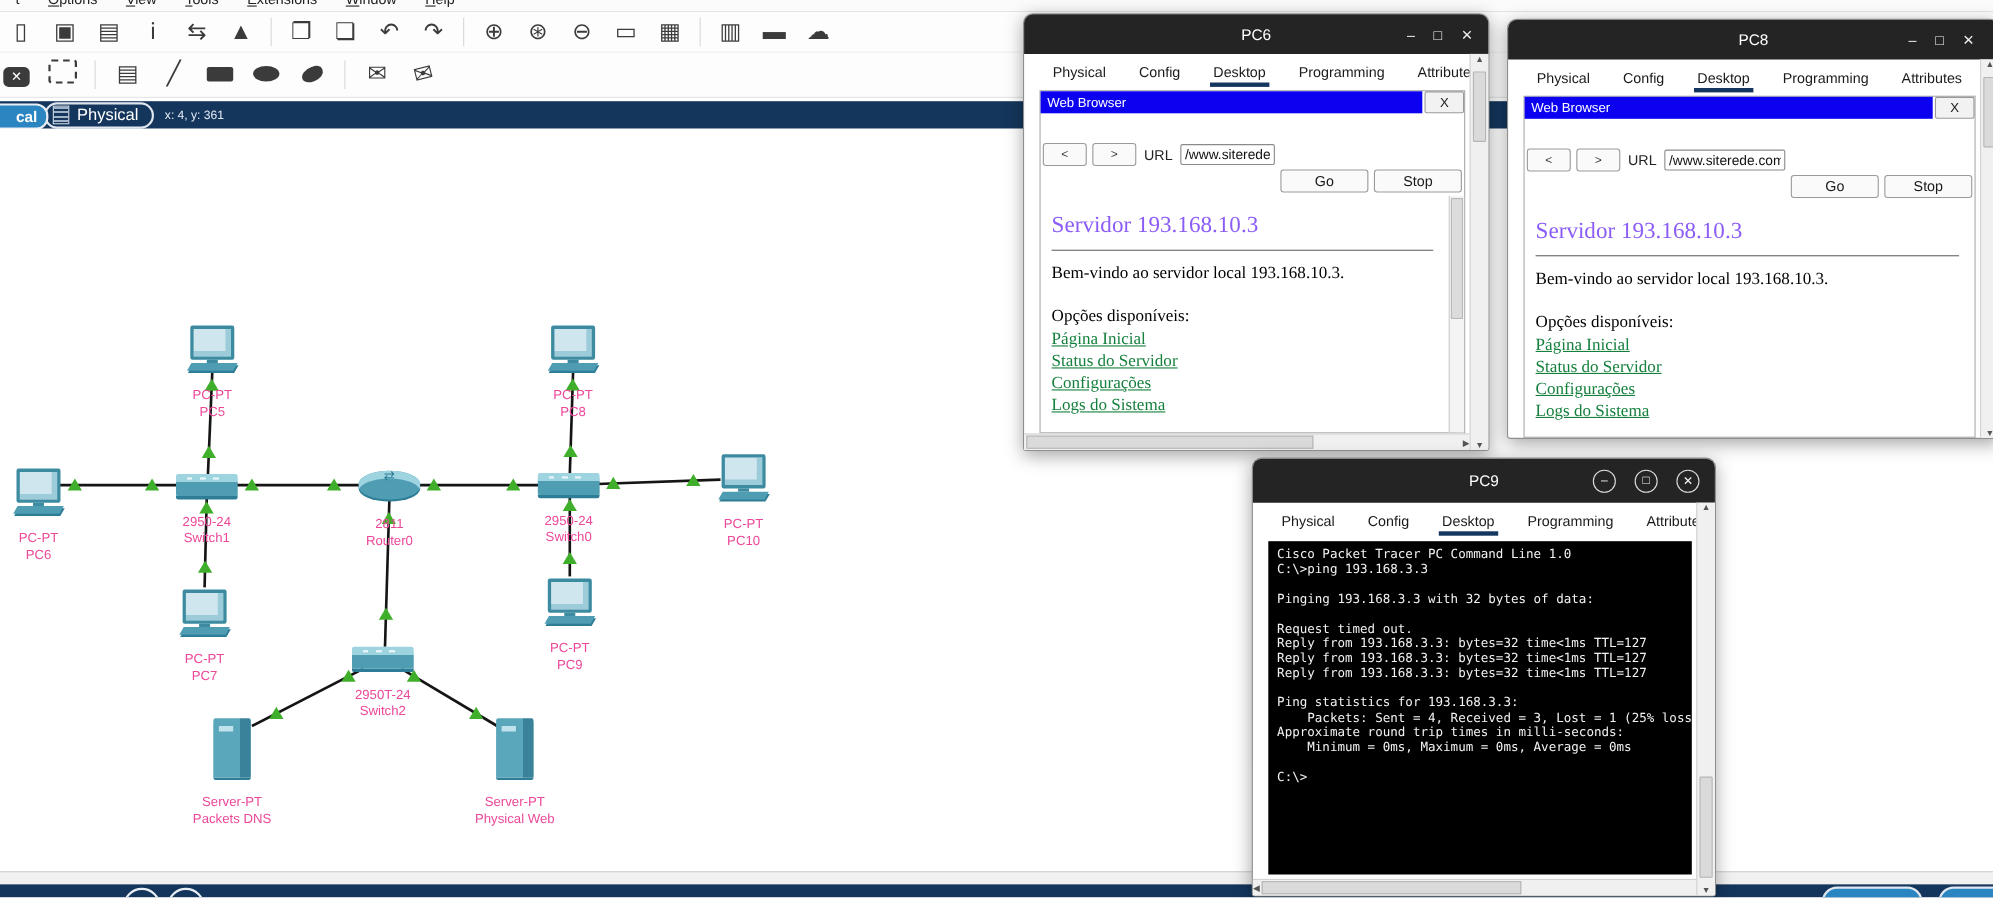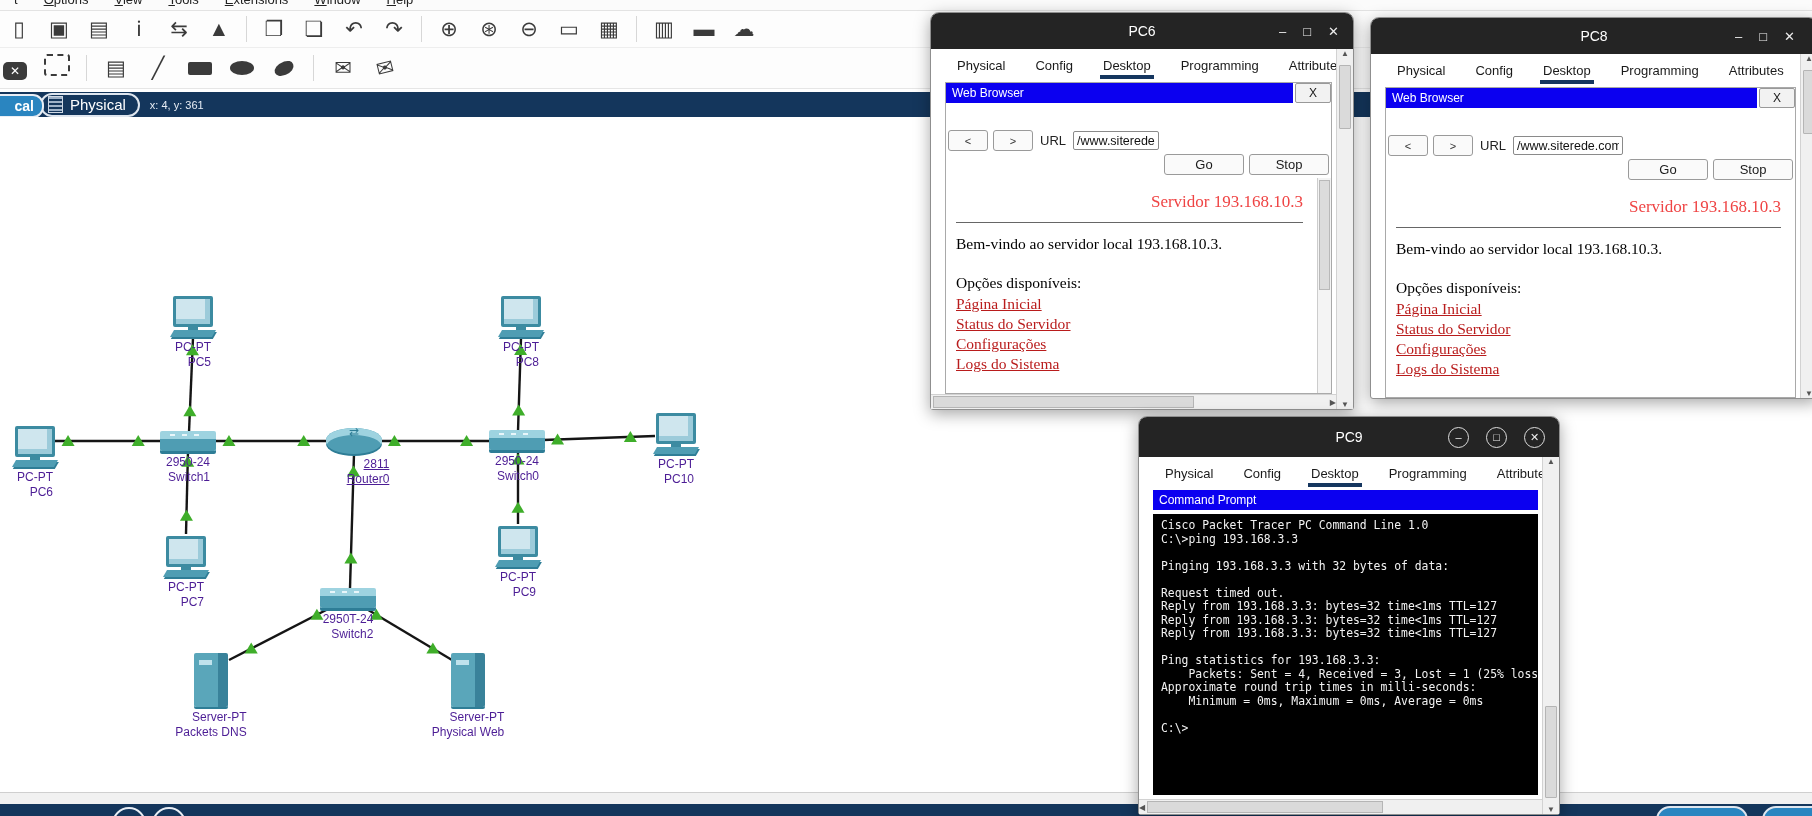--- a/index.html
+++ b/index.html
@@ -29,21 +29,21 @@
           padding-right:8px;}
   .pill{margin-left:40px;height:20px;border:2px solid #dfe6ef;border-radius:12px;display:flex;align-items:center;
         gap:7px;padding:0 12px 0 6px;font-size:15px;color:#fff;}
   .list-glyph{display:inline-block;width:13px;height:15px;border:1px solid #cfd8e4;background:
       repeating-linear-gradient(#9fb2c8 0 2px,transparent 2px 4px);}
   #coords{margin-left:10px;font-size:11px;color:#e6ecf4;}
   
   #canvas{position:absolute;left:0;top:117px;width:100%;height:675px;background:#fff;}
   #toposvg{position:absolute;left:0;top:0;z-index:1;pointer-events:none;}
   .device{position:absolute;z-index:2;}
-  .dev-label{position:absolute;transform:translateX(-50%);text-align:right;font-size:12px;line-height:15px;color:#4c1d95;white-space:nowrap;z-index:2;}
+  .dev-label{position:absolute;transform:translateX(-50%);text-align:center;font-size:12px;line-height:15px;color:#ec4899;white-space:nowrap;z-index:2;margin-top:12px;}
   .icon-pc{width:46px;height:40px;}
   .pc-screen{width:34px;height:25px;background:#cfe6ee;border:3px solid #3c8ba1;border-radius:2px;margin:0 auto;
              box-shadow:inset -5px -5px 0 #9ccbda;}
   .pc-base{width:10px;height:3px;background:#3c8ba1;margin:0 auto;}
   .pc-kb{width:42px;height:7px;background:#4f9db3;margin:0 auto;transform:skewX(-30deg);box-shadow:2px 2px 0 #2e7d96;}
   .icon-switch{width:56px;height:20px;background:linear-gradient(180deg,#9ed3e0 0 38%,#4f9db3 38%);
                border-radius:2px;box-shadow:0 3px 0 #2e7d96;position:relative;}
   .icon-switch::after{content:"";position:absolute;top:3px;left:10px;width:30px;height:2px;
                background:repeating-linear-gradient(90deg,#e9f6fa 0 5px,transparent 5px 12px);}
   .icon-router{width:56px;height:26px;background:#4f9db3;border-radius:50%/46%;
@@ -79,25 +79,25 @@
   .url-row{display:flex;align-items:center;gap:5px;padding:3px 2px;flex:0 0 auto;}
   .nav-btn{width:38px;height:19px;background:#fafafa;border:1px solid #9a9a9a;border-radius:3px;
            font-size:11px;color:#333;display:flex;align-items:center;justify-content:center;}
   .url-label{font-size:13px;color:#222;padding:0 2px;}
   .url-input{flex:1;height:17px;border:1px solid #8a8a8a;border-radius:2px;font-size:12.5px;
              font-family:"Liberation Sans",sans-serif;padding:0 3px;min-width:40px;color:#111;}
   .go-btn,.stop-btn{width:78px;height:19px;background:#fafafa;border:1px solid #9a9a9a;border-radius:3px;
            font-size:13px;display:flex;align-items:center;justify-content:center;margin-top:48px;}
   .page-wrap{flex:1;display:flex;min-height:0;}
   .page{flex:1;font-family:"Liberation Serif",serif;font-size:15.5px;color:#000;padding:6px 14px 0 10px;overflow:hidden;}
-  .page h1{font-size:17px;color:#ef4444;font-weight:normal;text-align:right;margin:8px 0 10px;}
+  .page h1{font-size:21px;color:#8b5cf6;font-weight:normal;text-align:left;margin:8px 0 10px;}
   .page hr{border:none;border-top:1px solid #666;margin:0 0 12px;}
   .page p{margin:0 0 21px;}
   .opts{margin:0 0 2px;}
-  .page a{display:block;color:#b91c1c;text-decoration:underline;line-height:20px;}
+  .page a{display:block;color:#15803d;text-decoration:underline;line-height:20px;}
   .inner-vscroll{width:13px;background:#f4f4f4;border-left:1px solid #ccc;}
   .inner-thumb{margin:2px 1px;height:108px;background:#dcdcdc;border:1px solid #b9b9b9;}
   .vscroll{width:16px;background:#f0f0f0;border-left:1px solid #d2d2d2;display:flex;flex-direction:column;
            align-items:center;justify-content:space-between;font-size:8px;color:#555;flex:0 0 auto;position:relative;}
   .vthumb{position:absolute;left:2px;right:2px;background:#dadada;border:1px solid #b5b5b5;border-radius:1px;}
   .hscroll{height:14px;background:#f0f0f0;border-top:1px solid #d2d2d2;display:flex;align-items:center;
            font-size:8px;color:#555;flex:0 0 auto;}
   .hthumb{height:10px;background:#dadada;border:1px solid #b5b5b5;margin:0 2px;}
   
   .cp-bar{background:#0b00f0;color:#fff;font-size:12px;padding:3px 6px;margin:2px 4px 0 14px;flex:0 0 auto;}
@@ -337,21 +337,20 @@
     </div>
     <div class="win-body">
       <div class="win-left">
         <div class="tabs">
           <span class="tab">Physical</span>
           <span class="tab">Config</span>
           <span class="tab sel">Desktop</span>
           <span class="tab">Programming</span>
           <span class="tab">Attributes</span>
         </div>
-        <div class="cp-bar">Command Prompt</div>
         <div class="terminal">
           <pre>Cisco Packet Tracer PC Command Line 1.0
 C:\&gt;ping 193.168.3.3
 
 Pinging 193.168.3.3 with 32 bytes of data:
 
 Request timed out.
 Reply from 193.168.3.3: bytes=32 time&lt;1ms TTL=127
 Reply from 193.168.3.3: bytes=32 time&lt;1ms TTL=127
 Reply from 193.168.3.3: bytes=32 time&lt;1ms TTL=127
@@ -401,21 +400,21 @@
       </div>
     </div>
     <div class="dev-label" style="left: 35px; top: 470px;">PC-PT<div>PC6</div></div>
     <div class="device" style="left: 160px; top: 431px;">
       <div class="icon-switch"></div>
     </div>
     <div class="dev-label" style="left: 188px; top: 455px;">2950-24<div>Switch1</div></div>
     <div class="device" style="left: 326px; top: 428px;">
       <div class="icon-router"></div>
     </div>
-    <div class="dev-label" style="left: 368px; top: 457px; text-decoration: underline;">2811<div>Router0</div></div>
+    <div class="dev-label" style="left: 354px; top: 457px;">2811<div>Router0</div></div>
     <div class="device" style="left: 489px; top: 430px;">
       <div class="icon-switch"></div>
     </div>
     <div class="dev-label" style="left: 517px; top: 454px;">2950-24<div>Switch0</div></div>
     <div class="device" style="left: 653px; top: 413px;">
       <div class="icon-pc">
         <div class="pc-screen"></div>
         <div class="pc-base"></div>
         <div class="pc-kb"></div>
       </div>

